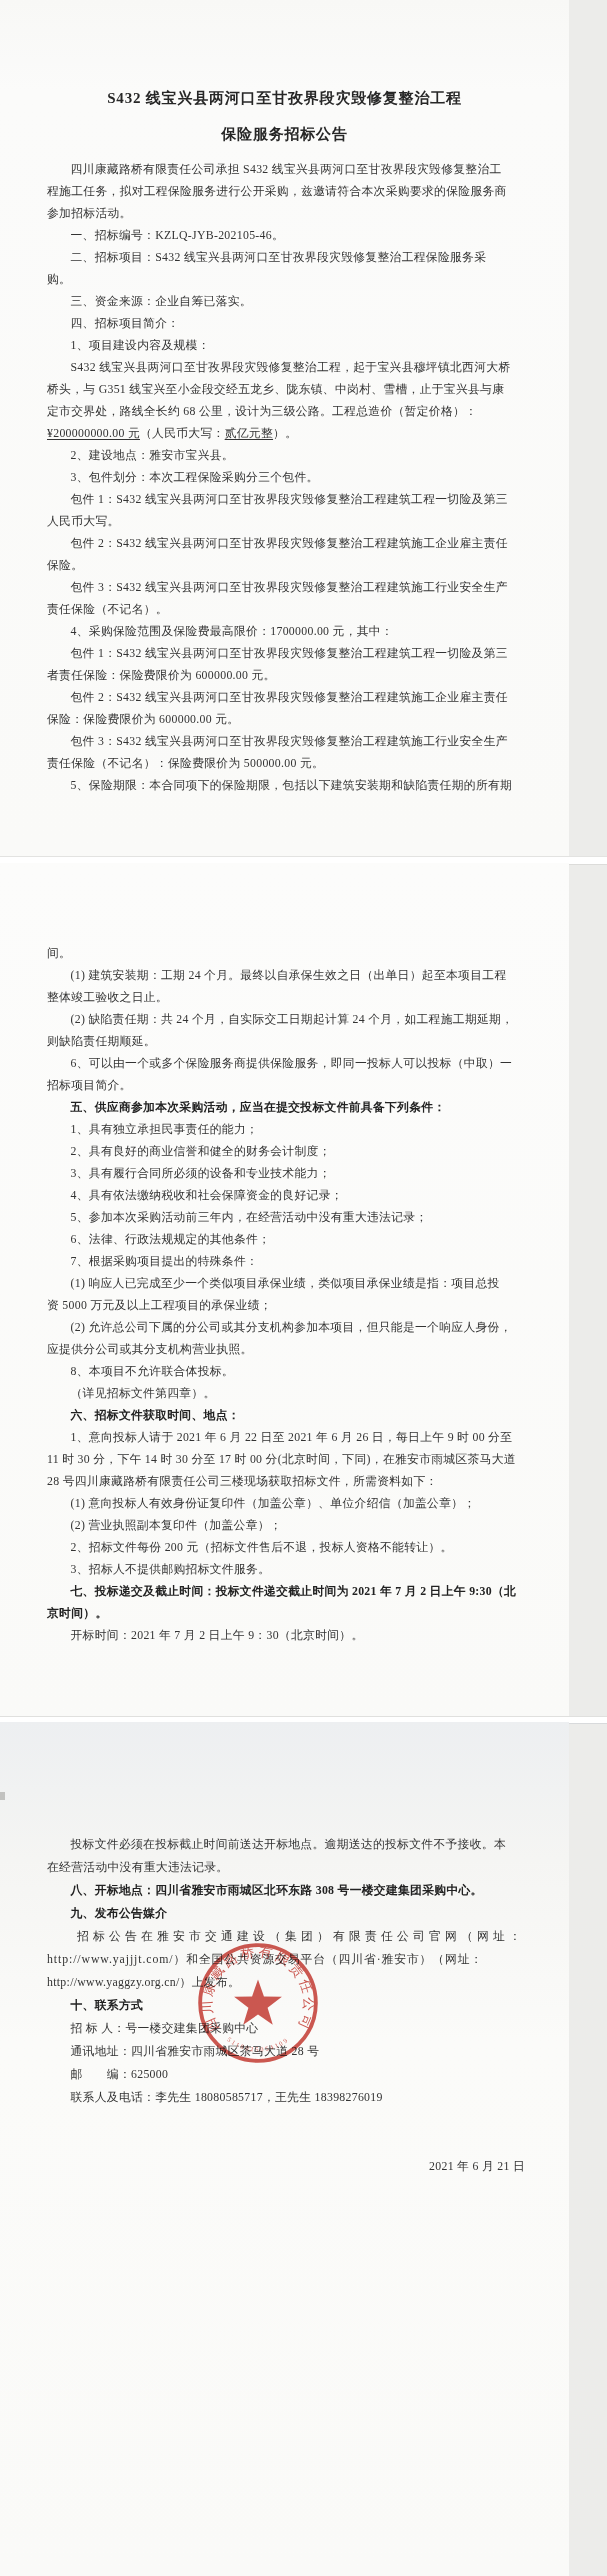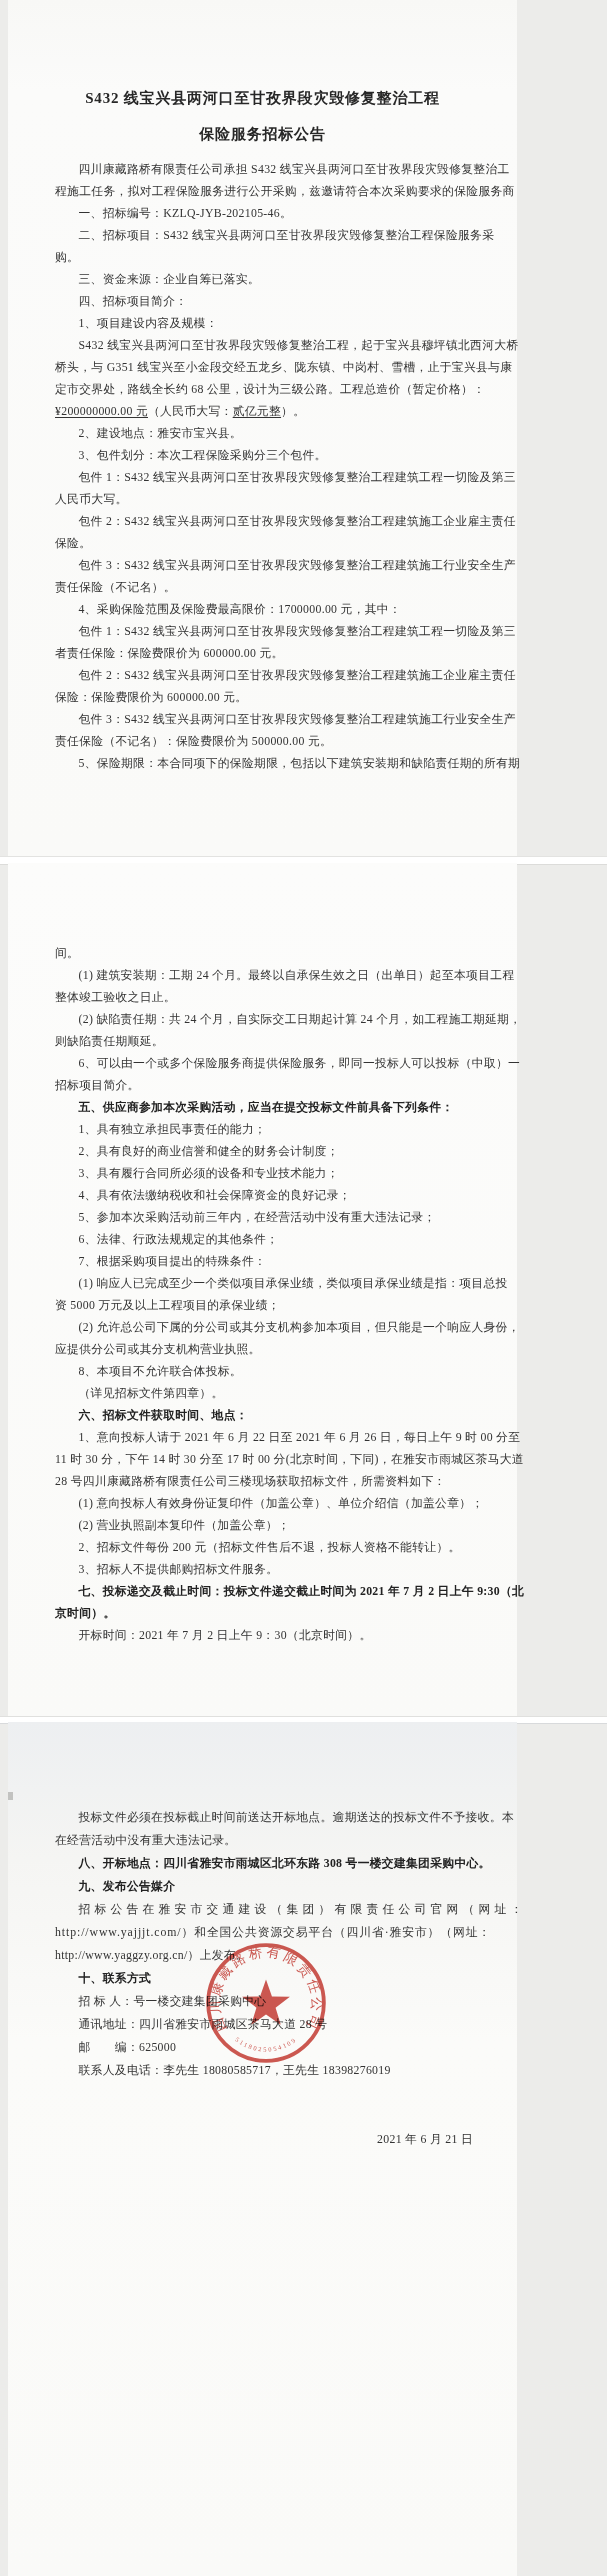--- a/index.html
+++ b/index.html
@@ -2,40 +2,40 @@
 <html style="--seal-color: #c5342c;font-size:12px"><head>
 <meta charset="utf-8">
 <style>
   html,body{margin:0;padding:0;}
   body{
     width:607px;height:2576px;position:relative;
     background:#ececea;
     font-family:"Liberation Serif","DejaVu Serif",serif;
   }
   .scan{position:absolute;left:0;top:0;width:607px;height:2576px;overflow:hidden;}
-  .page{position:absolute;left:0;width:509px;background:#fbfbf9;margin-left:8px;}
+  .page{position:absolute;left:0;width:569px;background:#fbfbf9;}
   #page-1{top:0;height:856px;background:linear-gradient(180deg,#f8f8f6 0,#fbfbfa 91px,#fafaf8 100%);}
   #page-2{top:863px;height:854px;background:linear-gradient(180deg,#fcfcfb 0,#fafaf8 100%);}
   #page-3{top:1722px;height:854px;background:linear-gradient(180deg,#edeff1 0,#f5f5f3 137px,#fbfbf9 319px,#fafaf8 100%);}
   .page-gap{position:absolute;left:0;width:607px;background:#ffffff;}
   #gap-1{top:856px;height:6.8px;border-top:0.8px solid #e3e3e1;border-bottom:0.8px solid #dcdcda;}
   #gap-2{top:1716px;height:6px;border-top:0.8px solid #e0e0de;border-bottom:0.8px solid #d8dadc;}
   .edge-tick{position:absolute;left:0;width:4.6px;height:7.6px;background:#9a9a98;opacity:.55;}
 
   .doc-title{
     text-align:center;font-weight:bold;color:#272727;
     font-size:15px;line-height:26px;letter-spacing:0.8px;
   }
   #title-1{padding-top:85px;}
   #title-2{padding-top:10px;}
 
   .content{padding:0 44px 0 47px;color:#333;}
   #page-1 .content{padding-top:11.4px;}
   #page-2 .content{padding-top:79px;}
-  #page-3 .content{padding-top:84px;}
+  #page-3 .content{padding-top:111px;}
 
   .ln{height:22px;line-height:22px;font-size:11.8px;letter-spacing:0.3px;white-space:nowrap;}
   #page-3 .ln{height:23px;line-height:23px;}
   .ln.in{text-indent:23.5px;}
   .ln.rt{text-align:right;}
   .ln.b{font-weight:bold;color:#222;}
   .ln .u{text-decoration:underline;text-underline-offset:2.3px;}
 
   .seal{
     position:absolute;left:191px;top:214px;width:134px;height:134px;
@@ -50,20 +50,21 @@
 <body>
 
 <div class="scan">
 
   <div class="page" id="page-1">
     <div class="doc-title" id="title-1">S432 线宝兴县两河口至甘孜界段灾毁修复整治工程</div>
     <div class="doc-title" id="title-2">保险服务招标公告</div>
     <div class="content">
         <div class="ln in">四川康藏路桥有限责任公司承担 S432 线宝兴县两河口至甘孜界段灾毁修复整治工</div>
         <div class="ln">程施工任务，拟对工程保险服务进行公开采购，兹邀请符合本次采购要求的保险服务商</div>
+        <div class="ln">参加招标活动。</div>
         <div class="ln in">一、招标编号：KZLQ-JYB-202105-46。</div>
         <div class="ln in">二、招标项目：S432 线宝兴县两河口至甘孜界段灾毁修复整治工程保险服务采</div>
         <div class="ln">购。</div>
         <div class="ln in">三、资金来源：企业自筹已落实。</div>
         <div class="ln in">四、招标项目简介：</div>
         <div class="ln in">1、项目建设内容及规模：</div>
         <div class="ln in">S432 线宝兴县两河口至甘孜界段灾毁修复整治工程，起于宝兴县穆坪镇北西河大桥</div>
         <div class="ln">桥头，与 G351 线宝兴至小金段交经五龙乡、陇东镇、中岗村、雪槽，止于宝兴县与康</div>
         <div class="ln">定市交界处，路线全长约 68 公里，设计为三级公路。工程总造价（暂定价格）：</div>
         <div class="ln"><span class="u">¥200000000.00 元</span><span>（人民币大写：</span><span class="u">贰亿元整</span><span>）。</span></div>

